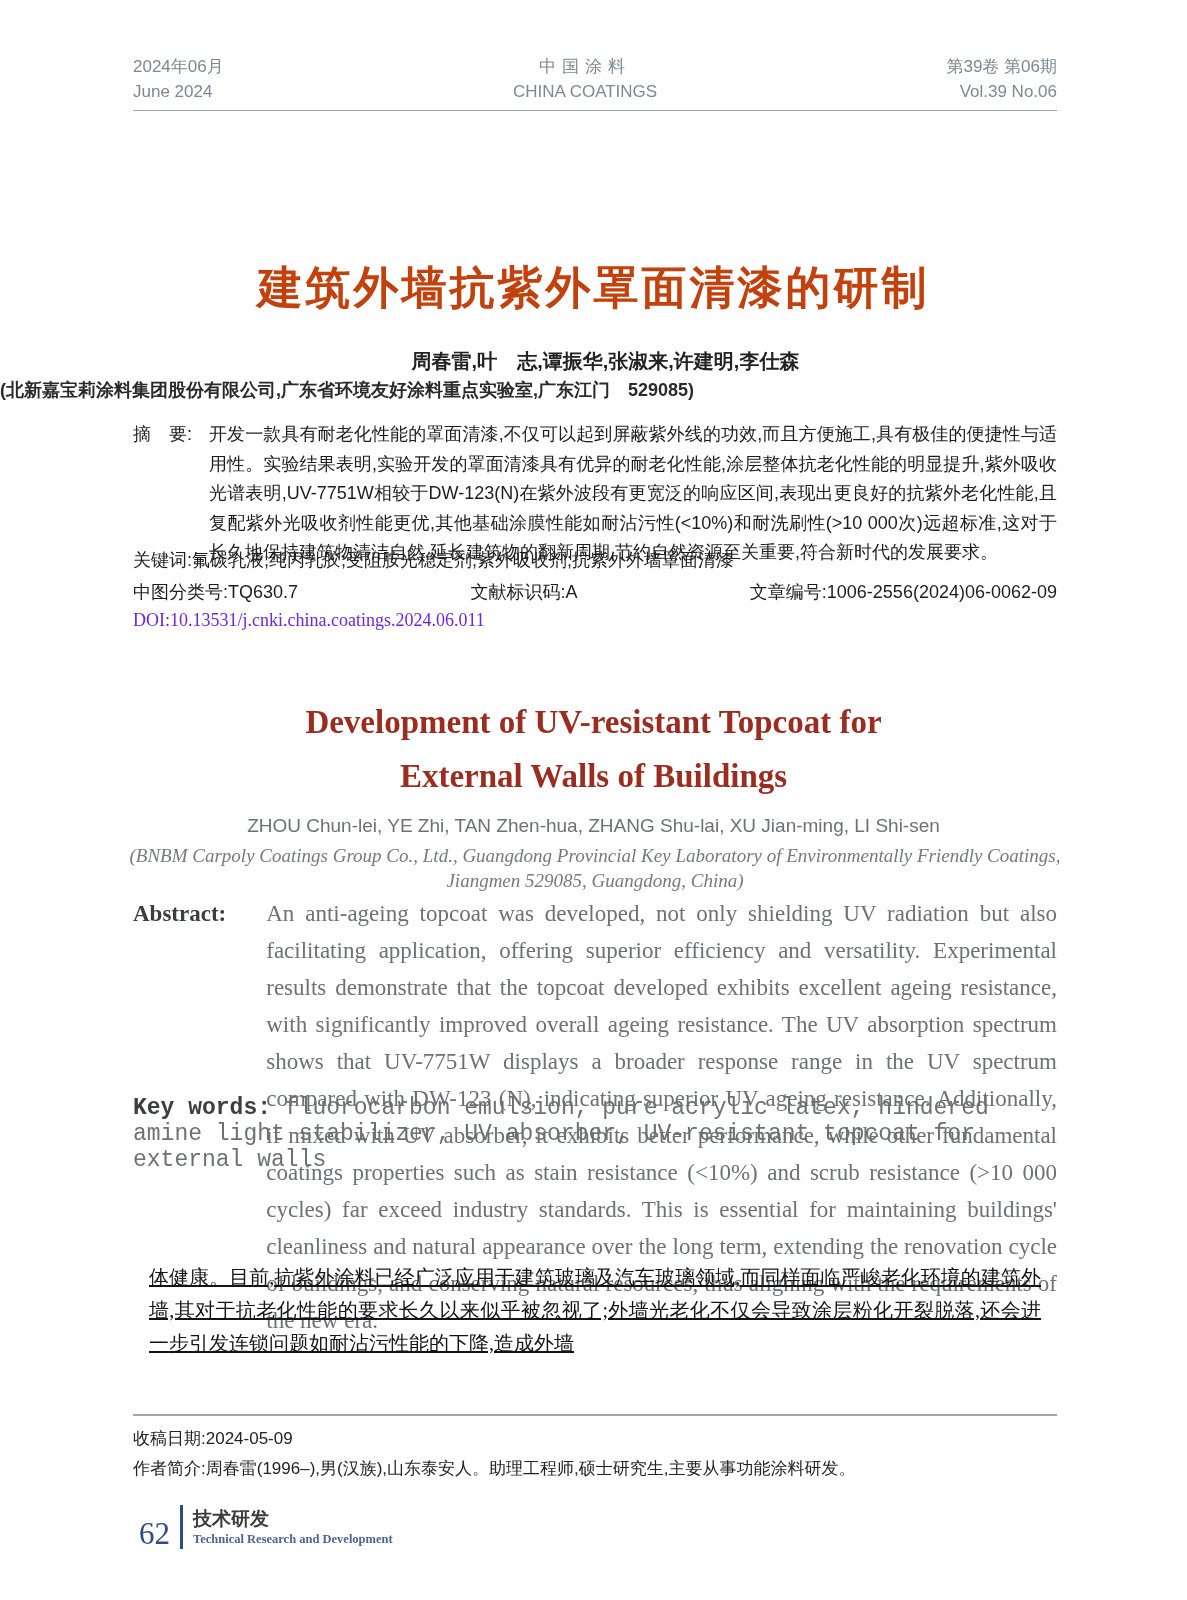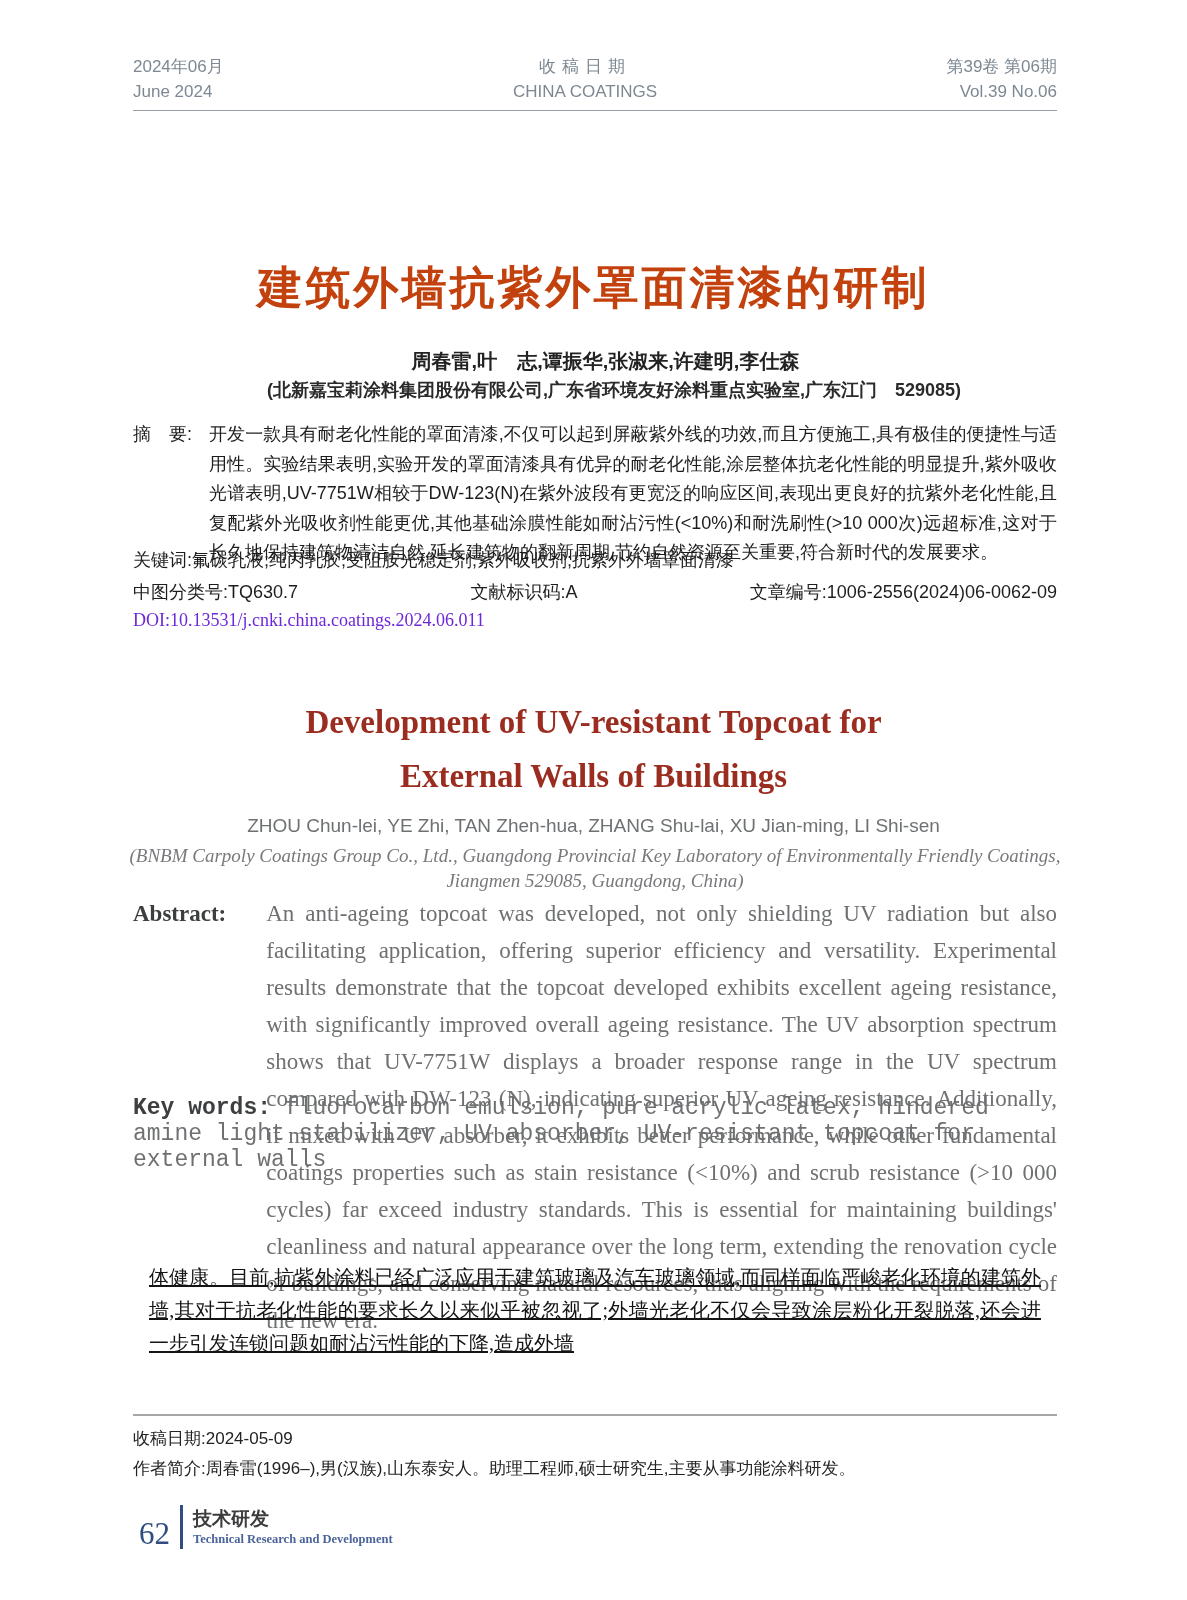--- a/index.html
+++ b/index.html
@@ -30,21 +30,21 @@
     position:absolute;top:258px;left:0;width:1187px;
     text-align:center;font-size:45px;font-weight:bold;
     color:#c2410c;letter-spacing:3px;margin:0;
   }
   .authors-zh{
     position:absolute;top:348px;left:0;width:1187px;
     text-align:center;font-size:20px;font-weight:bold;color:#222;padding-left:12px;
   }
   .affil-zh{
     position:absolute;top:378px;left:0;width:961px;
-    text-align:right;font-size:18px;font-weight:bold;color:#2a2a2a;
+    text-align:left;font-size:18px;font-weight:bold;color:#2a2a2a;
   }
 
   
   .abstract-zh{
     position:absolute;top:420px;left:133px;width:924px;
     display:flex;font-size:18px;line-height:29.5px;color:#1d1d1d;
   }
   .abstract-zh .label{flex:0 0 76px;white-space:nowrap;}
   .abstract-zh .body{flex:1;text-align:justify;}
   .keywords-zh{
@@ -128,21 +128,21 @@
 <body>
 
 <div class="page">
 
   <div class="page-header">
     <div class="hdr-left">
       <div>2024年06月</div>
       <div>June 2024</div>
     </div>
     <div class="hdr-center">
-      <div class="zh">收稿日期</div>
+      <div class="zh">中国涂料</div>
       <div>CHINA COATINGS</div>
     </div>
     <div class="hdr-right">
       <div>第39卷 第06期</div>
       <div>Vol.39 No.06</div>
     </div>
   </div>
   <div class="hdr-rule"></div>
 
   <h1 class="title-zh">建筑外墙抗紫外罩面清漆的研制</h1>

